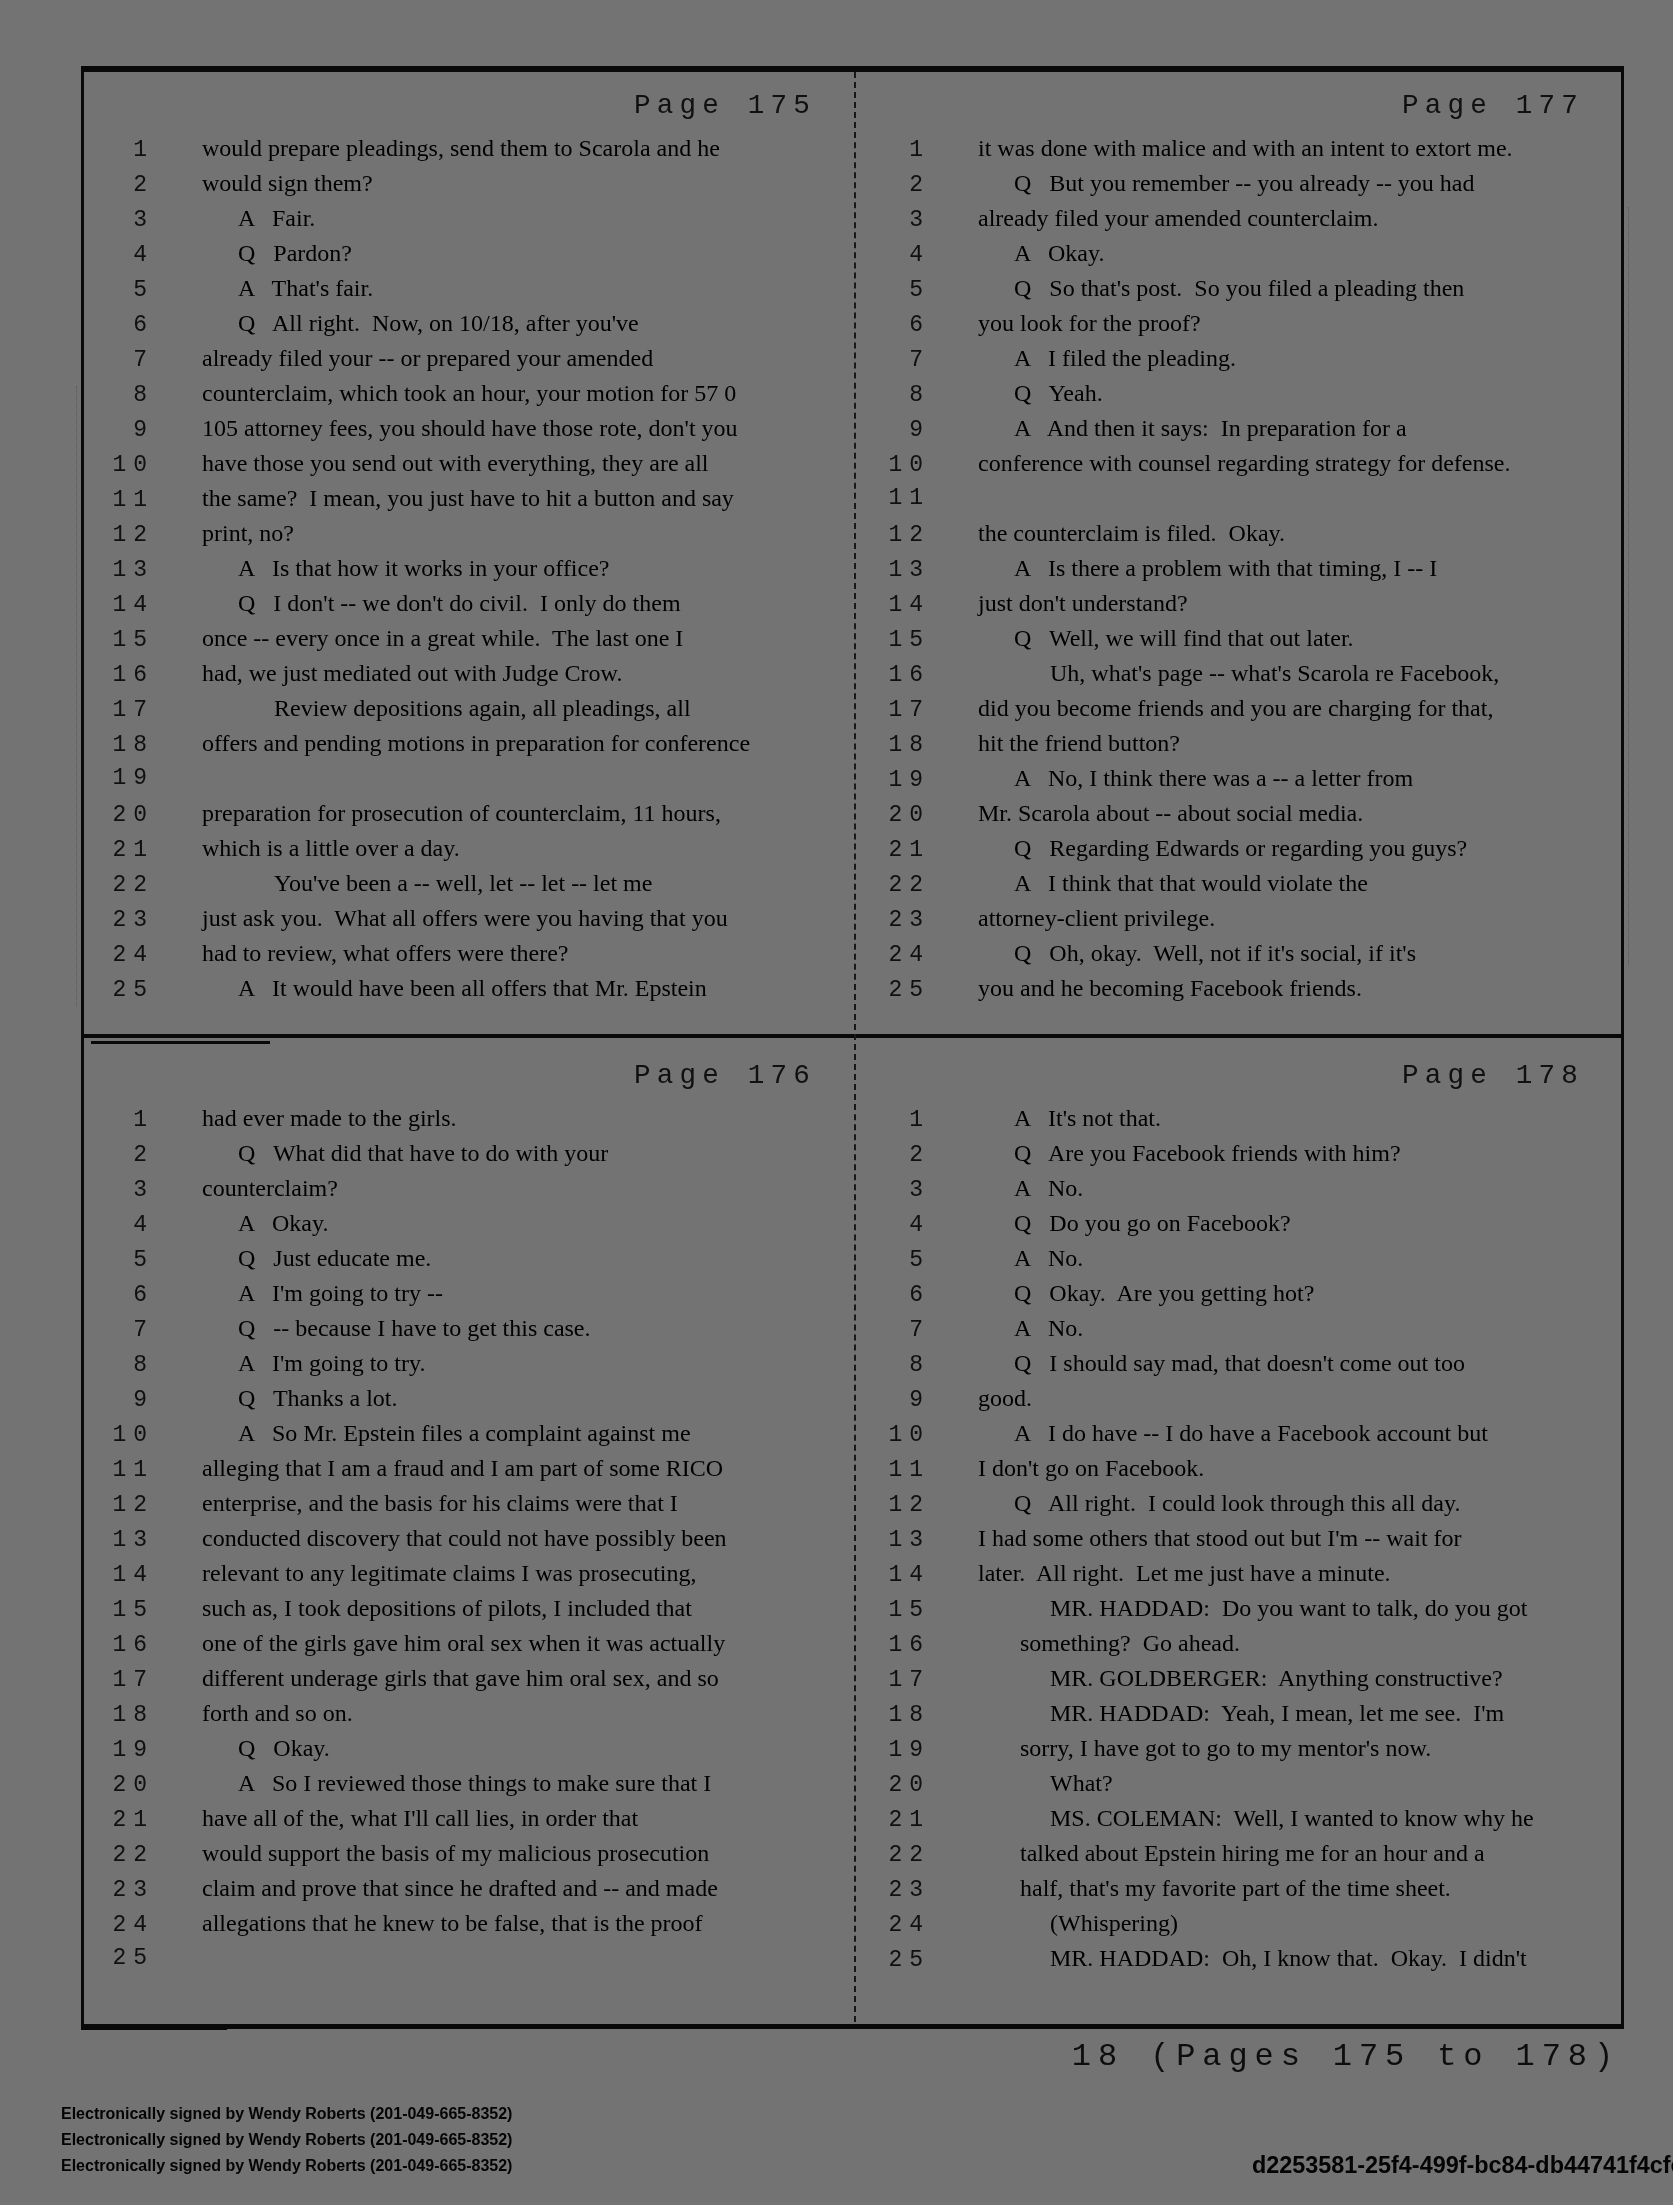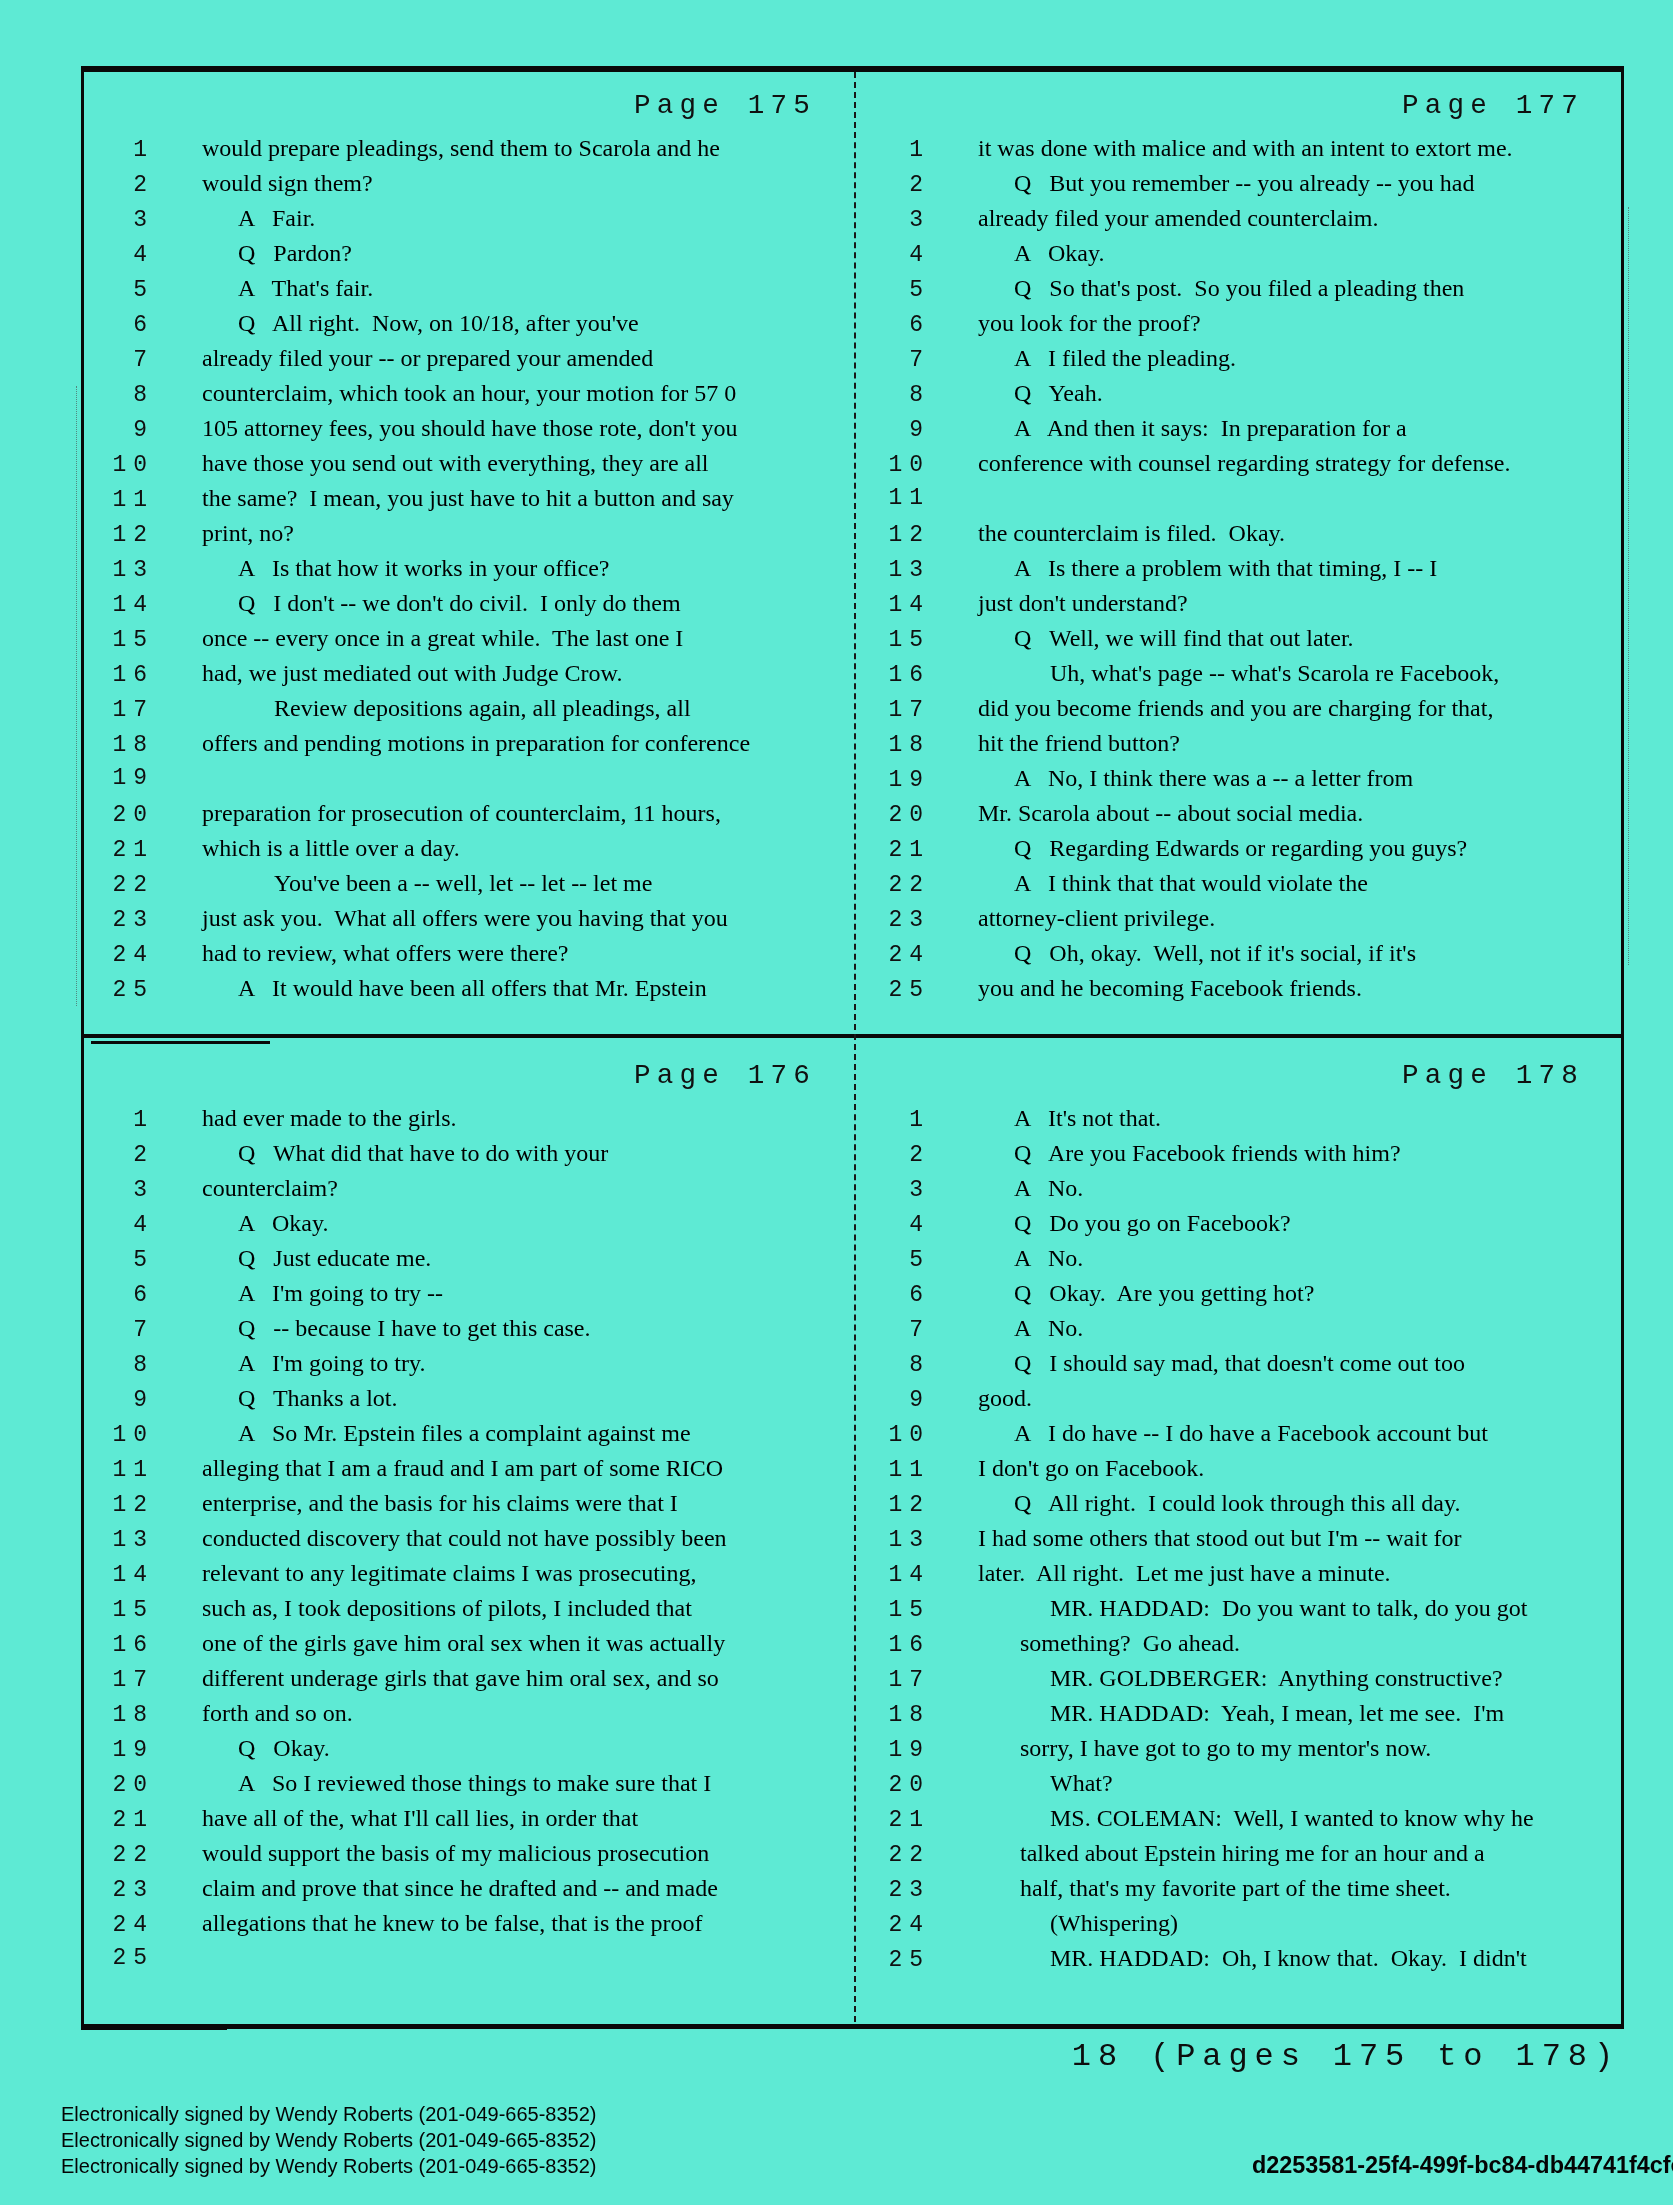--- a/index.html
+++ b/index.html
@@ -1,18 +1,18 @@
 <!DOCTYPE html>
 <html style="font-size:11px"><head>
 <meta charset="utf-8">
 <style>
   html,body{margin:0;padding:0;background:#ffffff;}
   body{width:1674px;height:2205px;position:relative;overflow:hidden;
        font-family:"Liberation Serif", serif;color:#0b0b0b;}
-  .sheet{position:absolute;left:0;top:0;width:1674px;height:2205px;background:#5eead4;}
+  .sheet{position:absolute;left:0;top:0;width:1674px;height:2205px;background:#737373;}
 
   
   .bar{position:absolute;background:#090909;}
   .divider-v{position:absolute;width:0;border-left:2.1px dashed #181818;}
   .artifact{position:absolute;width:0;border-left:1.4px dotted #4a4a4a;opacity:.6;}
 
   
   .quad{position:absolute;overflow:hidden;}
   .q175{left:85px;top:72px;width:765px;height:962px;}
   .q177{left:861px;top:72px;width:757px;height:1122px;}
@@ -28,21 +28,21 @@
        font-family:"Liberation Mono", monospace;font-size:23px;letter-spacing:6.9px;
        color:#101010;}
   .txt{flex:1;white-space:pre-wrap;font-family:"Liberation Serif", serif;
        font-size:24px;color:#000;}
 
   
   .footer-pages{position:absolute;top:2038px;right:54px;
        font-family:"Liberation Mono", monospace;font-size:32px;letter-spacing:6.9px;
        color:#0d0d0d;white-space:nowrap;text-align:center;}
   .sig-block{position:absolute;left:61px;top:2101px;
-       font-family:"Liberation Sans", sans-serif;font-weight:normal;font-size:20px;
+       font-family:"Liberation Sans", sans-serif;font-weight:bold;font-size:16px;
        line-height:26px;color:#040404;}
   .doc-id{position:absolute;top:2152px;right:-9.6px;
        font-family:"Liberation Sans", sans-serif;font-weight:bold;font-size:23.4px;
        color:#040404;white-space:nowrap;}
 </style>
 </head>
 <body>
 
 <div class="sheet">
 

